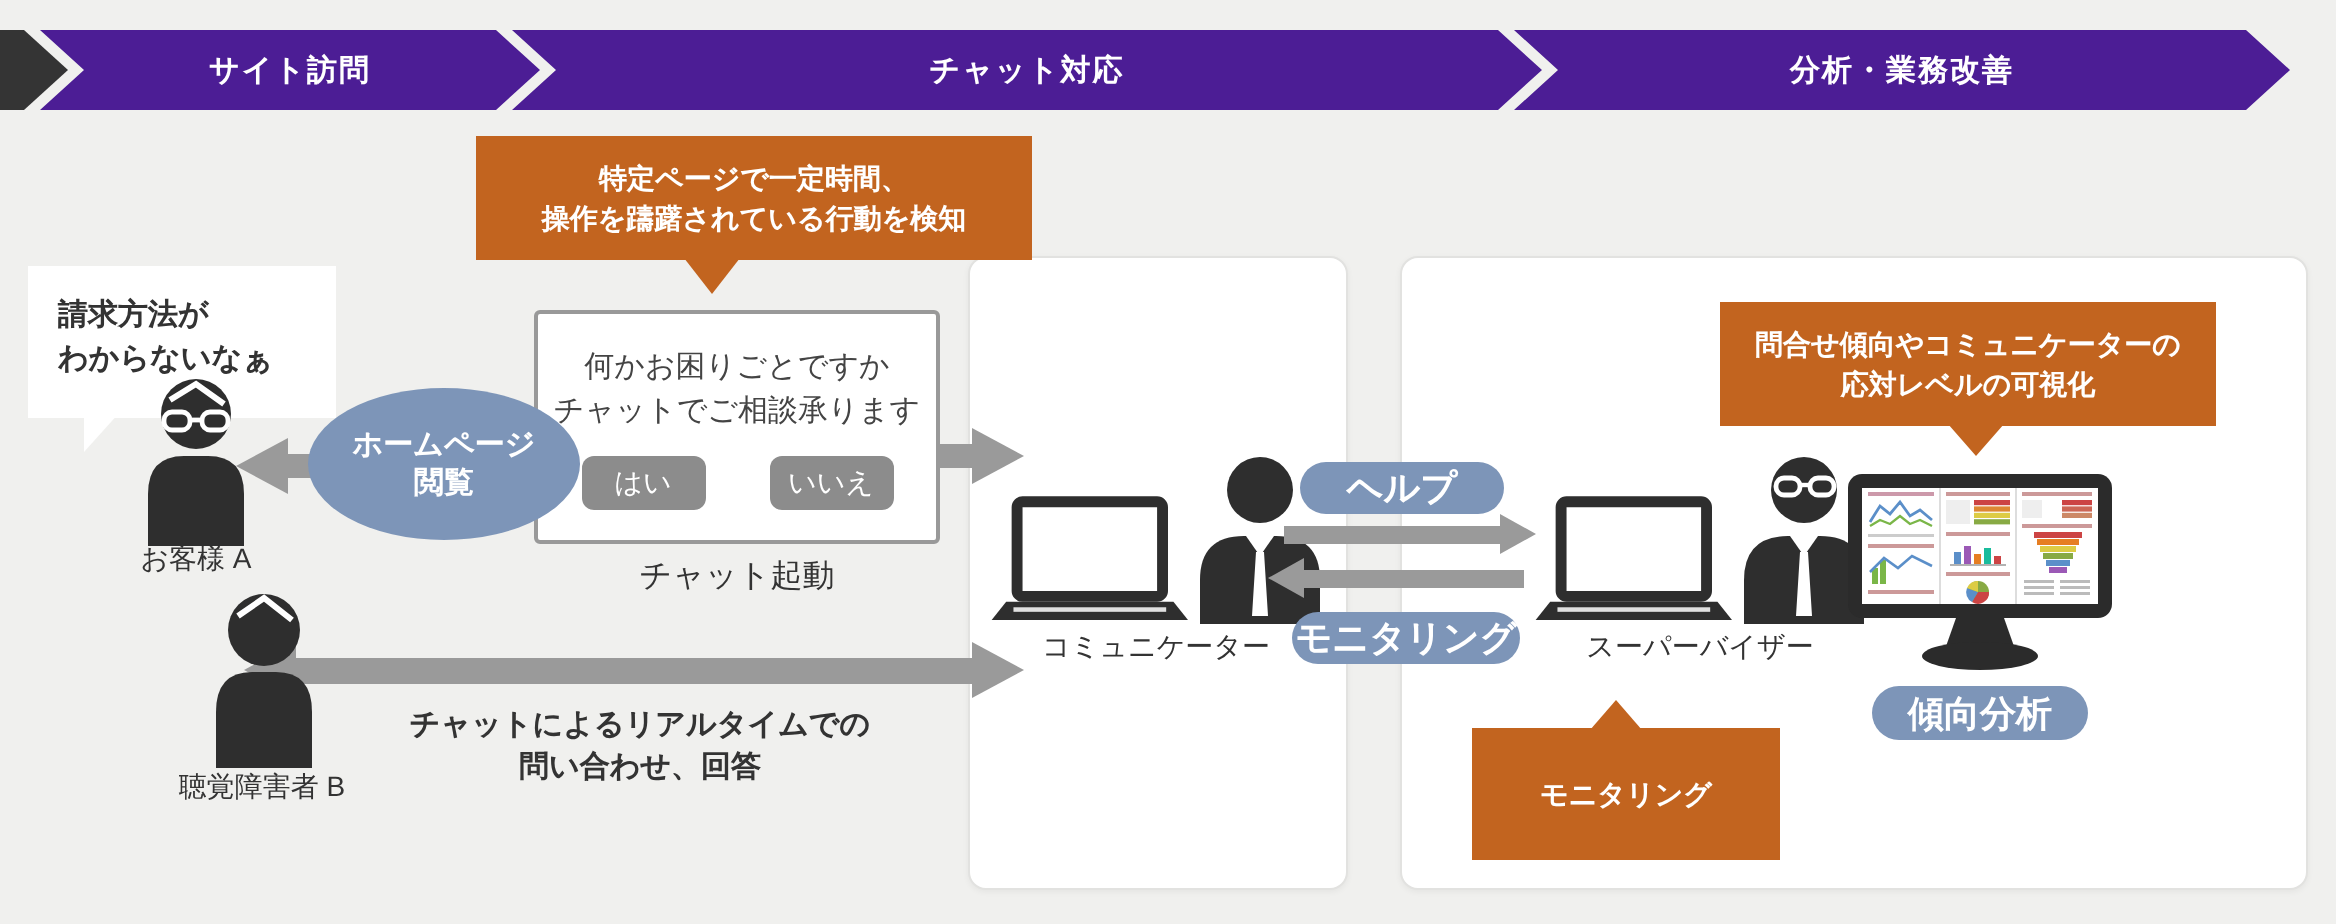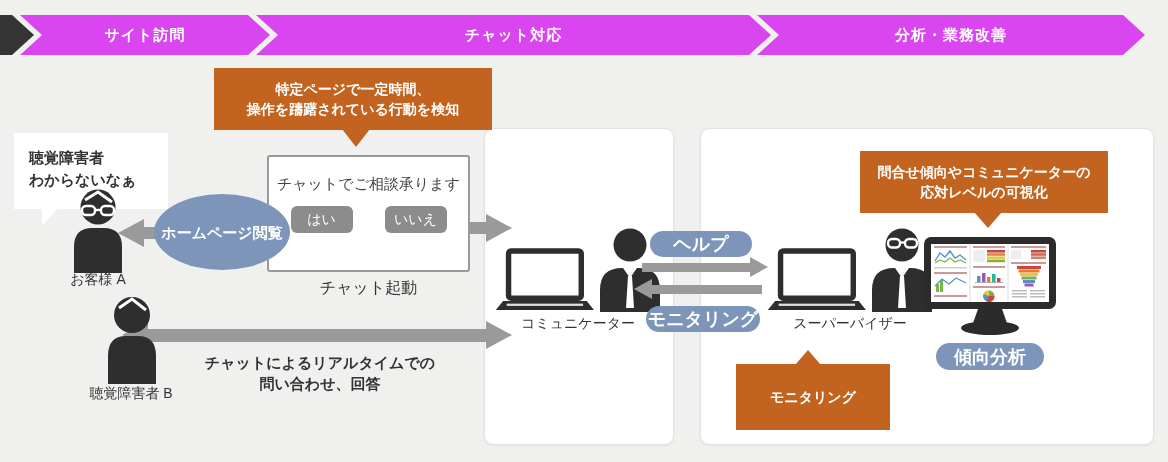--- a/index.html
+++ b/index.html
@@ -12,21 +12,21 @@
     width:1168px;height:462px;
     background:#f0f0ee;
     overflow:hidden;
   }
   
   .hfrag{
     position:absolute;top:15px;left:0;width:34px;height:40px;background:#343434;
     clip-path:polygon(0 0,12px 0,100% 50%,12px 100%,0 100%);
   }
   .hseg{
-    position:absolute;top:15px;height:40px;background:#d946ef;
+    position:absolute;top:15px;height:40px;background:#4c1d95;
     clip-path:polygon(0 0,calc(100% - 22px) 0,100% 50%,calc(100% - 22px) 100%,0 100%,22px 50%);
     display:flex;align-items:center;justify-content:center;
     color:#fff;font-size:15px;font-weight:bold;letter-spacing:1px;
   }
   .hseg1{left:20px;width:250px;}
   .hseg2{left:256px;width:515px;}
   .hseg3{left:757px;width:388px;}
 
   
   .card{
@@ -34,21 +34,21 @@
     box-shadow:0 1px 3px rgba(0,0,0,0.05);
   }
   .card-chat{left:484px;top:128px;width:188px;height:315px;}
   .card-analysis{left:700px;top:128px;width:452px;height:315px;}
 
   
   .callout{
     position:absolute;background:#c2641f;color:#fff;font-weight:bold;font-size:14px;
     line-height:20px;text-align:center;display:flex;flex-direction:column;justify-content:center;
   }
-  .co-detect{left:214px;top:68px;width:278px;height:62px;}
+  .co-detect{left:238px;top:68px;width:278px;height:62px;}
   .co-detect-tail{position:absolute;left:342px;top:129px;width:0;height:0;
     border-left:14px solid transparent;border-right:14px solid transparent;border-top:18px solid #c2641f;}
   .co-monitor{left:736px;top:364px;width:154px;height:66px;}
   .co-monitor-tail{position:absolute;left:795px;top:350px;width:0;height:0;
     border-left:13px solid transparent;border-right:13px solid transparent;border-bottom:15px solid #c2641f;}
   .co-visual{left:860px;top:151px;width:248px;height:62px;}
   .co-visual-tail{position:absolute;left:974px;top:212px;width:0;height:0;
     border-left:14px solid transparent;border-right:14px solid transparent;border-top:16px solid #c2641f;}
 
   
@@ -56,21 +56,21 @@
     position:absolute;left:14px;top:133px;width:154px;height:76px;background:#fff;
     font-size:15px;font-weight:bold;color:#333;line-height:22px;padding:14px 0 0 15px;box-sizing:border-box;
   }
   .bubble-tail{position:absolute;left:42px;top:206px;width:0;height:0;
     border-top:20px solid #fff;border-right:18px solid transparent;}
 
   
   .ellipse{
     position:absolute;left:154px;top:194px;width:136px;height:76px;border-radius:50%;
     background:#7d95b8;color:#fff;font-weight:bold;font-size:15px;line-height:19px;
-    display:flex;flex-direction:row;align-items:center;justify-content:center;z-index:3;
+    display:flex;flex-direction:column;align-items:center;justify-content:center;z-index:3;
   }
   .pill{
     position:absolute;background:#7d95b8;color:#fff;font-weight:bold;font-size:18px;
     border-radius:14px;display:flex;align-items:center;justify-content:center;z-index:3;
   }
   .pill-help{left:650px;top:231px;width:102px;height:26px;}
   .pill-monitoring{left:646px;top:306px;width:114px;height:26px;}
   .pill-trend{left:936px;top:343px;width:108px;height:27px;}
 
   
@@ -126,21 +126,21 @@
   <div class="card card-chat"></div>
   <div class="card card-analysis"></div>
 
   <div class="callout co-detect">
     <span>特定ページで一定時間、</span>
     <span>操作を躊躇されている行動を検知</span>
   </div>
   <div class="co-detect-tail"></div>
 
   <div class="bubble">
-    <div>聴覚障害者</div>
+    <div>請求方法が</div>
     <div>わからないなぁ</div>
   </div>
   <div class="bubble-tail"></div>
 
   <svg class="icon-abs" style="left:68px;top:189px;z-index:4;" width="60" height="84" viewBox="0 0 60 84">
     <circle cx="30" cy="18" r="17.5" fill="#2e2e2e"></circle>
     <path d="M17 11 L30 3 L44 13" stroke="#fff" stroke-width="3" fill="none"></path>
     <rect x="14" y="17" width="13" height="9" rx="4" fill="none" stroke="#fff" stroke-width="2.4"></rect>
     <rect x="33" y="17" width="13" height="9" rx="4" fill="none" stroke="#fff" stroke-width="2.4"></rect>
     <line x1="27" y1="21" x2="33" y2="21" stroke="#fff" stroke-width="2.4"></line>
@@ -150,20 +150,21 @@
 
   <div class="head-l" style="left:118px;top:219px;"></div>
   <div class="shaft" style="left:142px;top:227px;width:38px;height:12px;"></div>
   <div class="ellipse">
     <span>ホームページ</span>
     <span>閲覧</span>
   </div>
 
   <div class="dialog">
     <div class="dialog-text">
+      <div>何かお困りごとですか</div>
       <div>チャットでご相談承ります</div>
     </div>
     <div class="dialog-buttons">
       <button class="dlg-btn">はい</button>
       <button class="dlg-btn">いいえ</button>
     </div>
   </div>
   <div class="dialog-caption">チャット起動</div>
 
   <div class="shaft" style="left:468px;top:222px;width:18px;height:12px;"></div>

